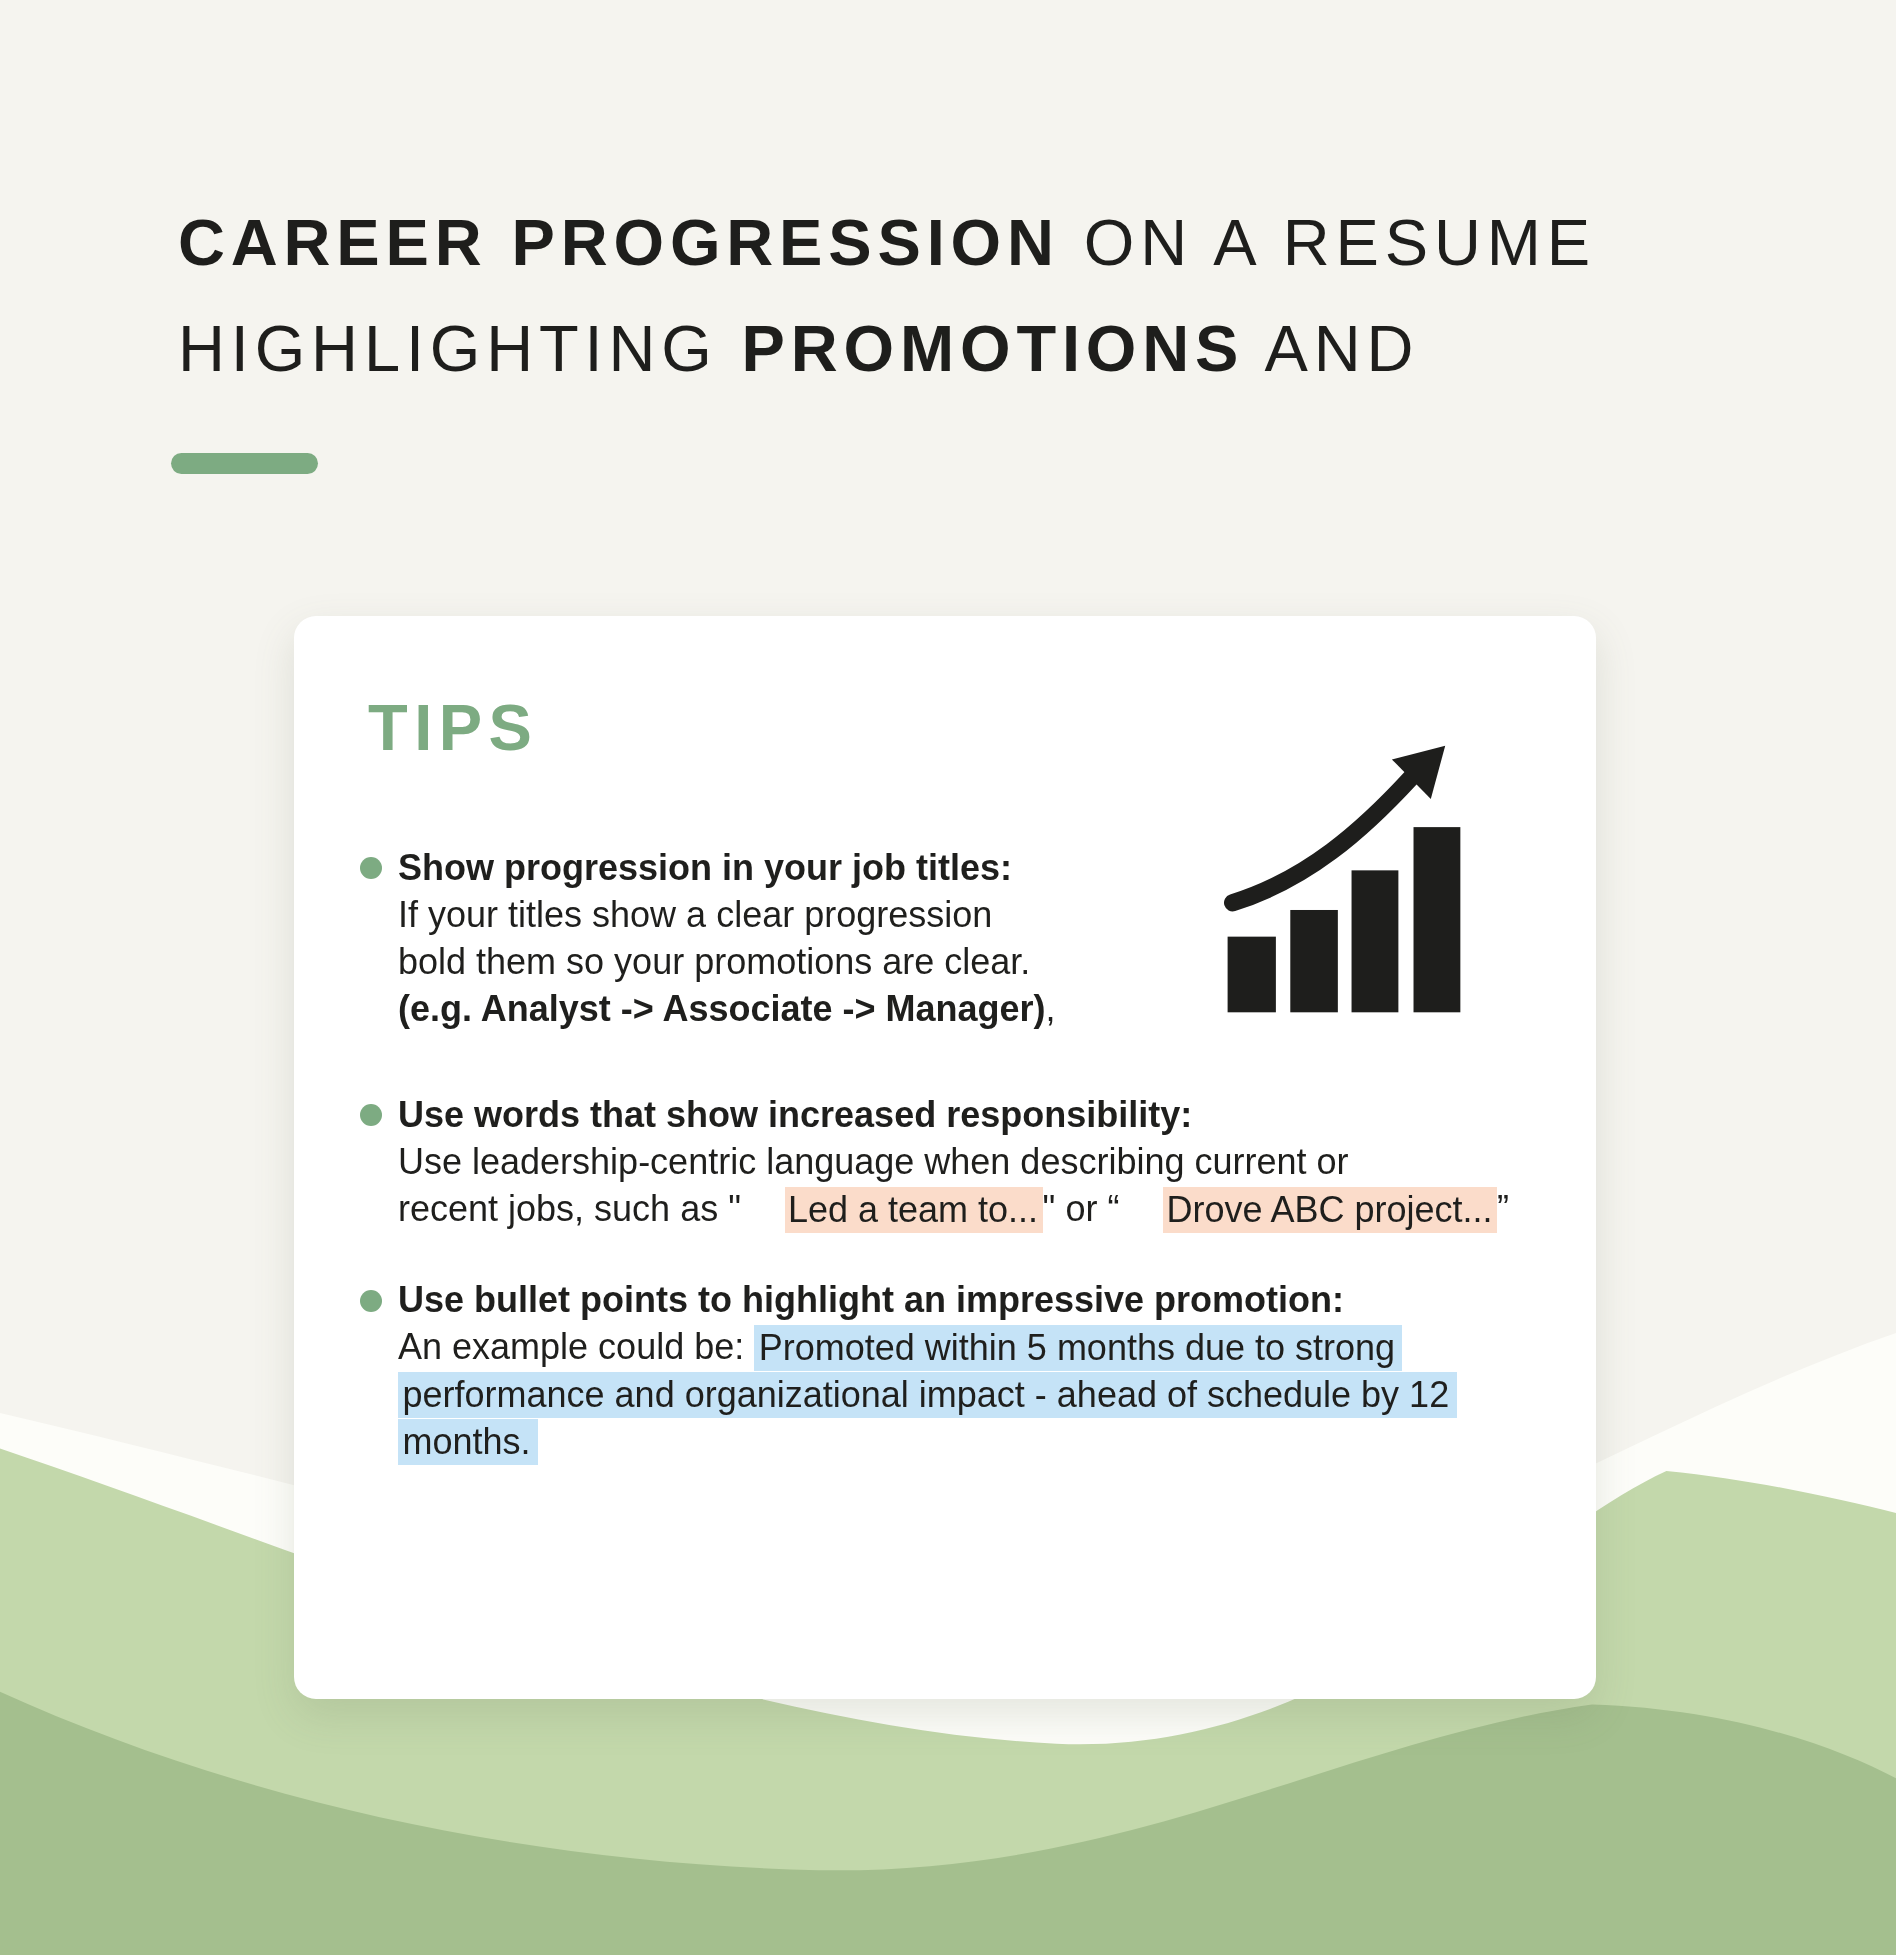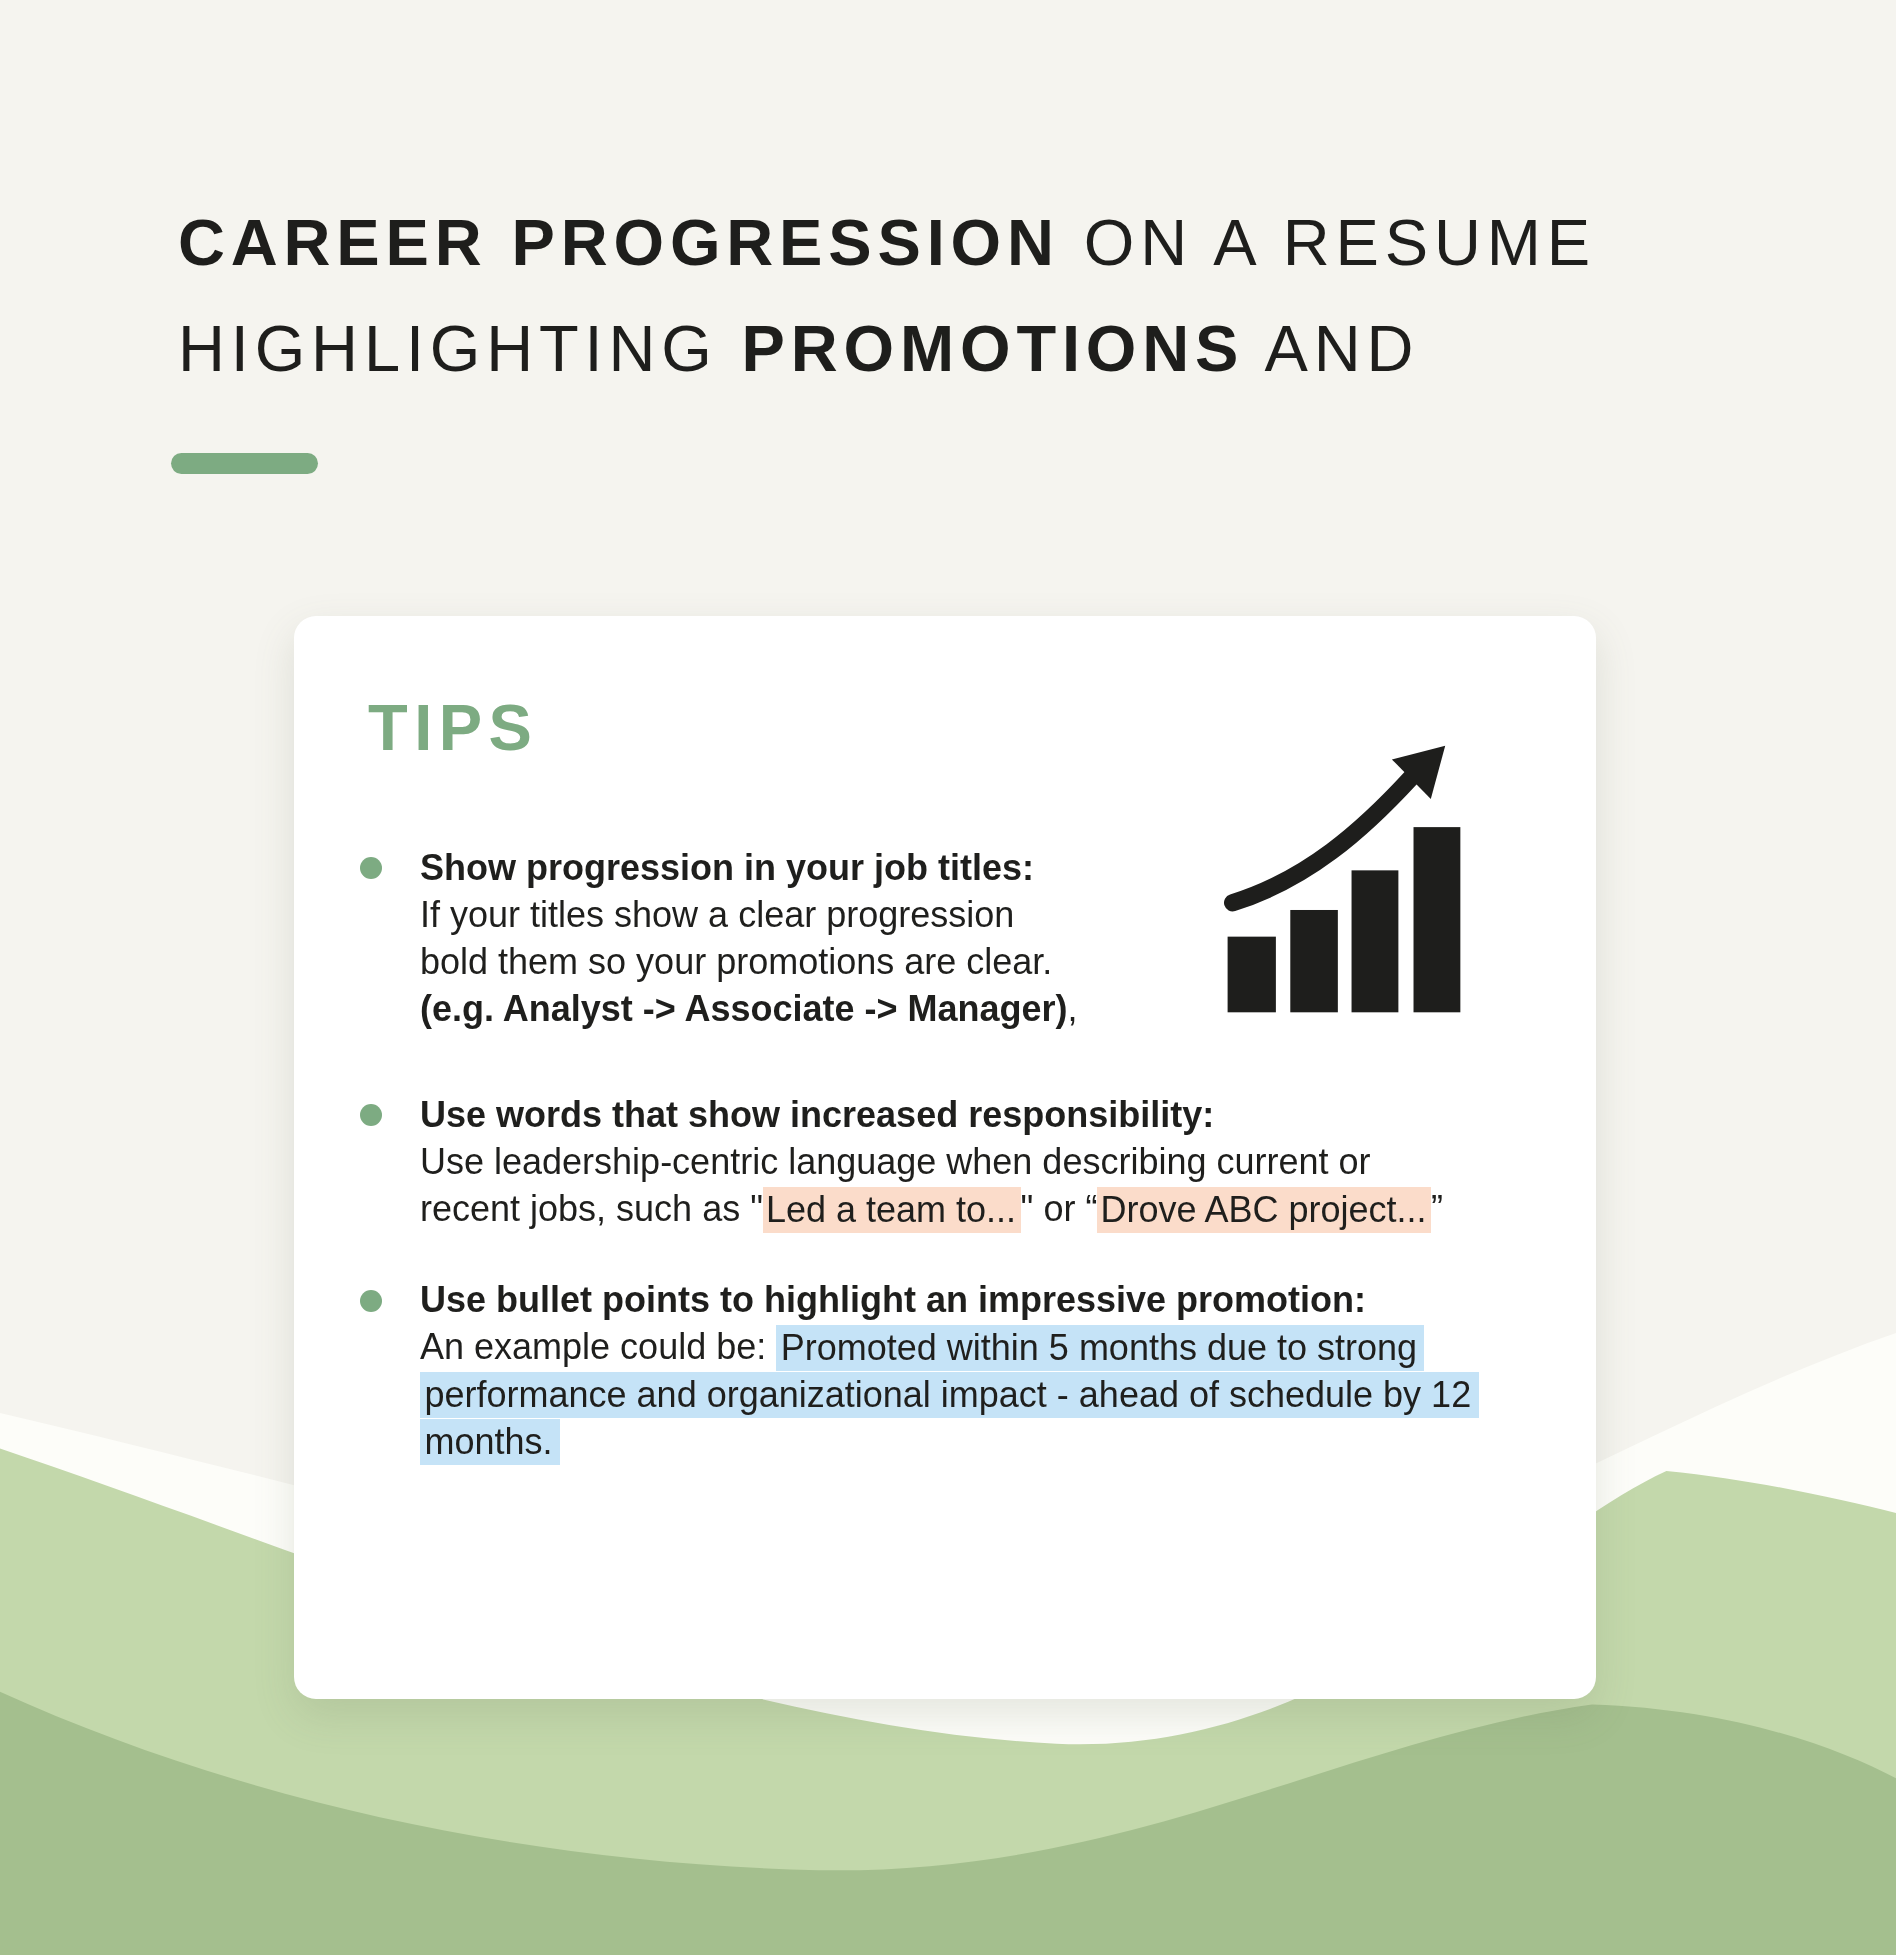--- a/index.html
+++ b/index.html
@@ -60,28 +60,28 @@
   .icon-ink{fill:var(--ink);}
   .icon-stroke{stroke:var(--ink);stroke-width:24;fill:none;stroke-linecap:round;}
 
   .dot{
     position:absolute;left:66px;width:22px;height:22px;
     border-radius:50%;background:var(--accent-green);
   }
   .d1{top:241px;} .d2{top:488px;} .d3{top:674px;}
 
   .bullet{
-    position:absolute;left:126px;
+    position:absolute;left:104px;
     font-size:36px;line-height:47px;color:#1f1f1d;
     white-space:nowrap;
   }
   .b1{top:228px;} .b2{top:475px;} .b3{top:660px;}
   .bh{font-weight:700;}
 
-  .hl-pink{background:var(--highlight-pink);padding:1.5px 4.5px 3.7px 3px;}
+  .hl-pink{background:var(--highlight-pink);padding:1.5px 4.5px 3.7px 3px;margin-left:44px;}
   .hl-blue{background:var(--highlight-blue);padding:1.5px 7.4px 3.7px 4.5px;}
 
   .logo-box{
     position:absolute;left:400px;top:859px;
     width:455px;height:111px;box-sizing:border-box;
     border:9.7px solid var(--navy);
     display:flex;align-items:center;justify-content:center;
     font-size:38px;letter-spacing:.03em;color:var(--navy);
     white-space:nowrap;
   }

